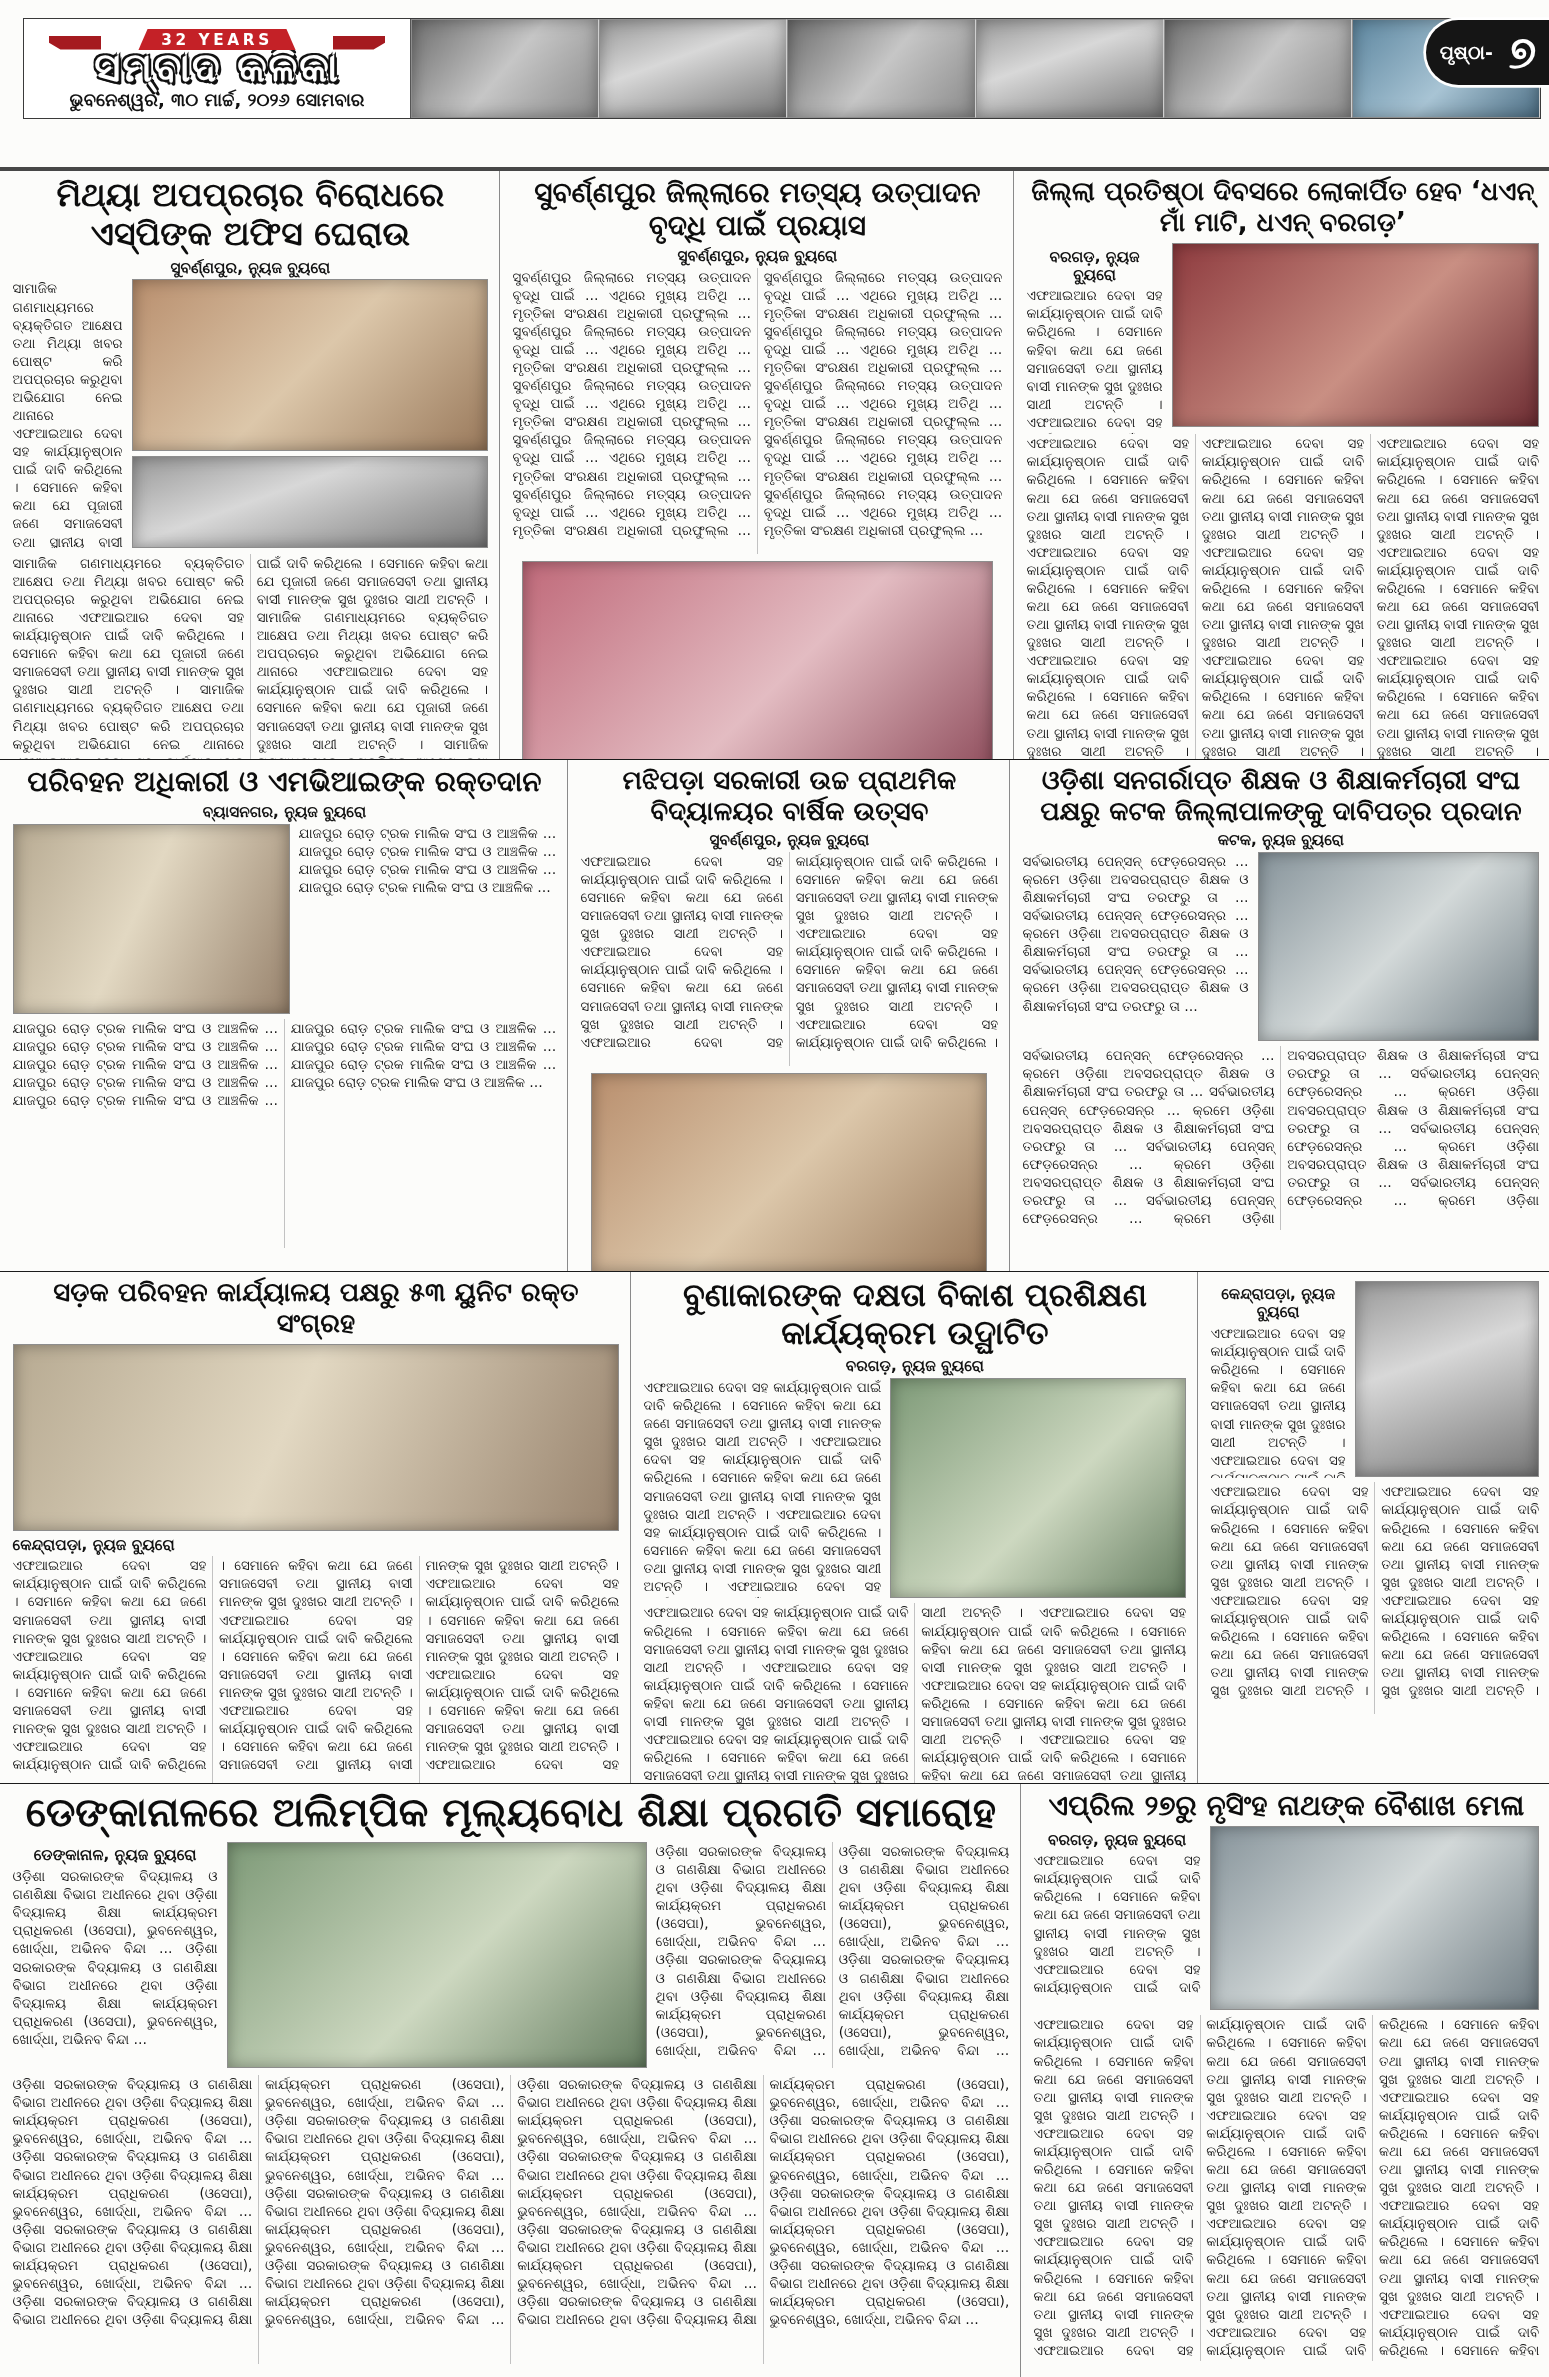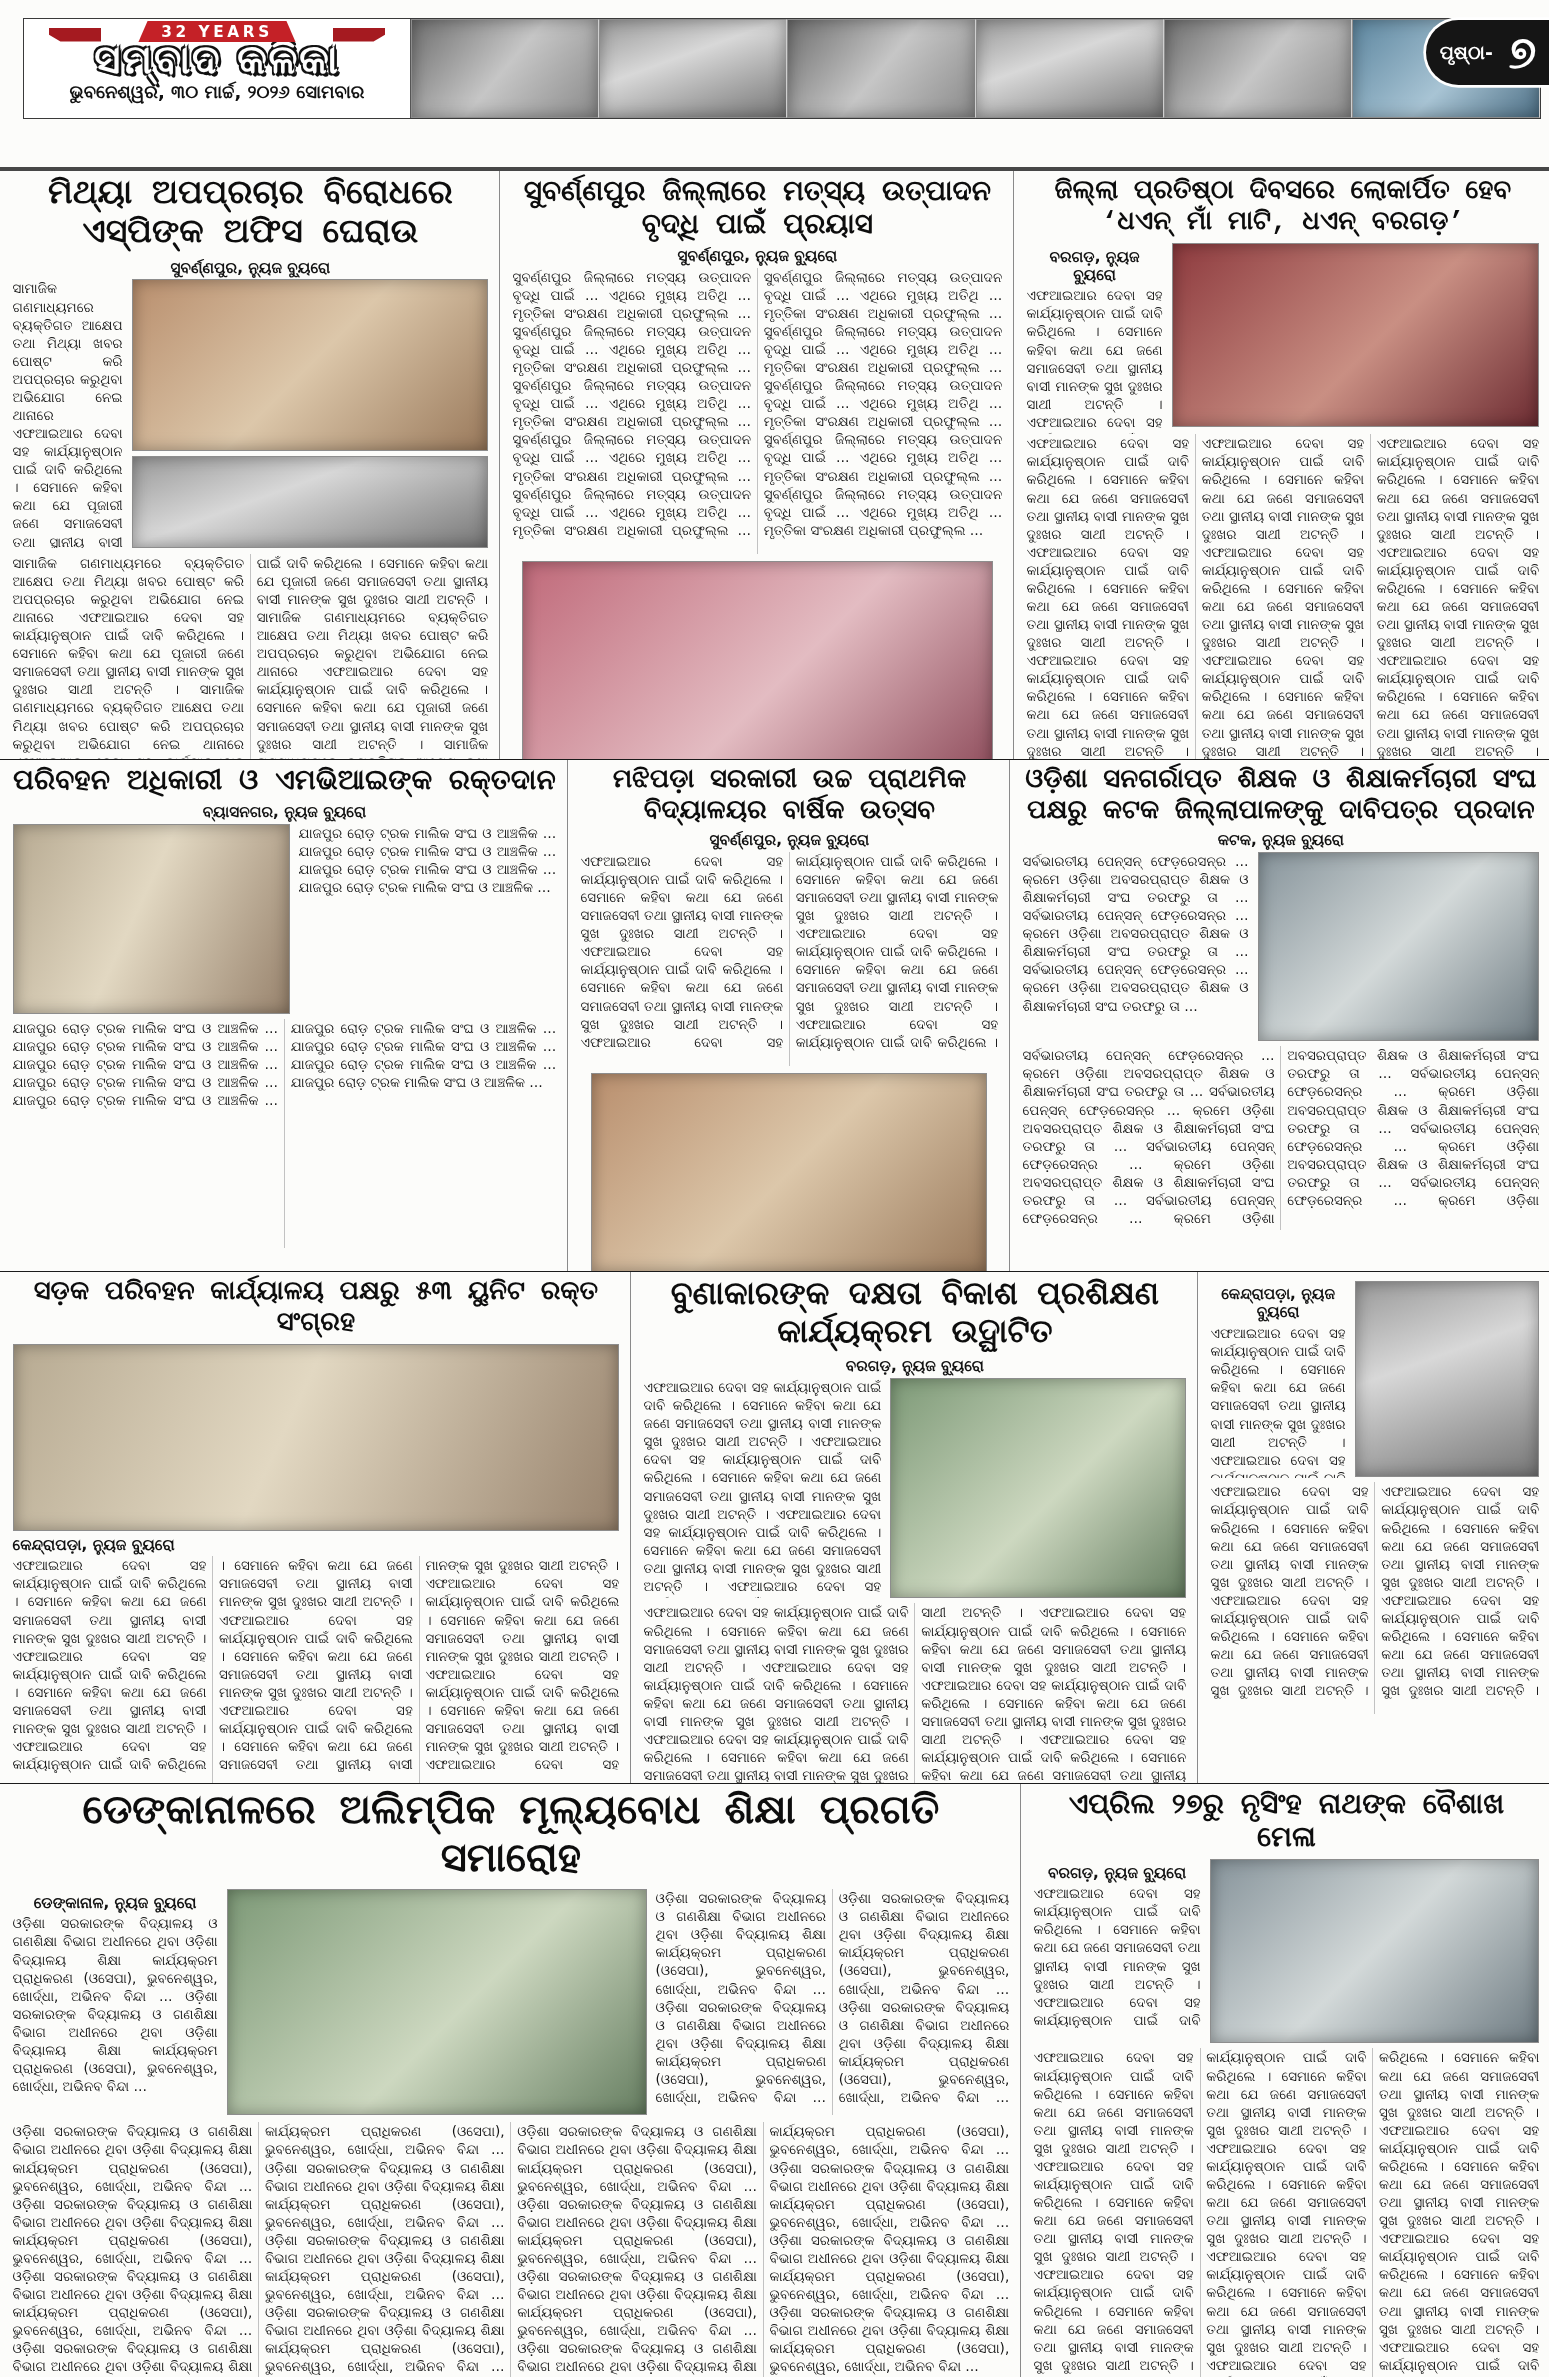--- a/index.html
+++ b/index.html
@@ -8,21 +8,21 @@
   #page {
     position:relative; width:1550px; height:2377px; margin:0 auto;
     background:#fcfcfa; color:#121212; overflow:hidden;
   }
 
   
   #mast { position:relative; height:171px; padding:18px 9px 0 23px; }
   .mast-box {
     display:flex; height:101px; border:1.8px solid #3a3a3a; background:#fff;
   }
-  .logo-cell { position:relative; width:386px; flex:none; text-align:center; padding-top:1.8px; }
+  .logo-cell { position:relative; width:386px; flex:none; text-align:center; padding-top:1.8px;margin-top:8px; }
   .ribbon {
     display:inline-block; position:relative; background:#c42127; color:#fff;
     font-weight:bold; font-size:15.3px; letter-spacing:3.6px; padding:1.8px 23px;
     clip-path:polygon(6% 0,94% 0,100% 100%,0 100%);
   }
   .ribbon-tails { position:absolute; top:9px; left:25px; right:25px; height:14.4px; z-index:0; }
   .ribbon-tails:before,.ribbon-tails:after {
     content:""; position:absolute; top:0; width:52px; height:13.5px; background:#a51a20;
   }
   .ribbon-tails:before { left:0; clip-path:polygon(0 0,100% 0,100% 100%,22% 100%,0 50%); }
@@ -58,21 +58,21 @@
   .ph-office{ background:linear-gradient(135deg,#87949b,#d3d9d9 50%,#6f7c83); }
 
   
   .row { display:grid; width:100%; overflow:hidden; border-top:1.8px solid #1b1b1b; }
   #row1 { grid-template-columns:499px 514px 1fr; height:588px; border-top:none; }
   #row2 { grid-template-columns:567px 442px 1fr; height:512px; }
   #row3 { grid-template-columns:630px 567px 1fr; height:512px; }
   #row4 { grid-template-columns:1020px 1fr; height:595px; }
   .art { padding:5.4px 10.8px 3.6px 12.6px; overflow:hidden; }
   .art + .art { border-left:0.9px solid #8a8a8a; }
-  .hl { font-weight:bold; text-align:center; line-height:1.18; color:#0d0d0d;font-family:Liberation Mono, monospace; }
+  .hl { font-weight:bold; text-align:center; line-height:1.18; color:#0d0d0d; }
   .hl-38 { font-size:33px; } .hl-32 { font-size:28px; } .hl-30 { font-size:26px; }
   .hl-28 { font-size:32px; } .hl-25 { font-size:26px; } .hl-44 { font-size:40px; }
   .byline { font-size:15.3px; font-weight:bold; text-align:center; margin:4.5px 0 2.7px; }
   .byline.left { text-align:left; }
   .body { font-size:13.5px; line-height:1.34; text-align:justify; overflow:hidden; }
   .cols2 { columns:2; column-gap:12.6px; column-rule:0.9px solid #c2c2c2; }
   .cols3 { columns:3; column-gap:12.6px; column-rule:0.9px solid #c2c2c2; }
   .cols4 { columns:4; column-gap:12.6px; column-rule:0.9px solid #c2c2c2; }
   .flexrow { display:flex; gap:9px; }
 </style>

